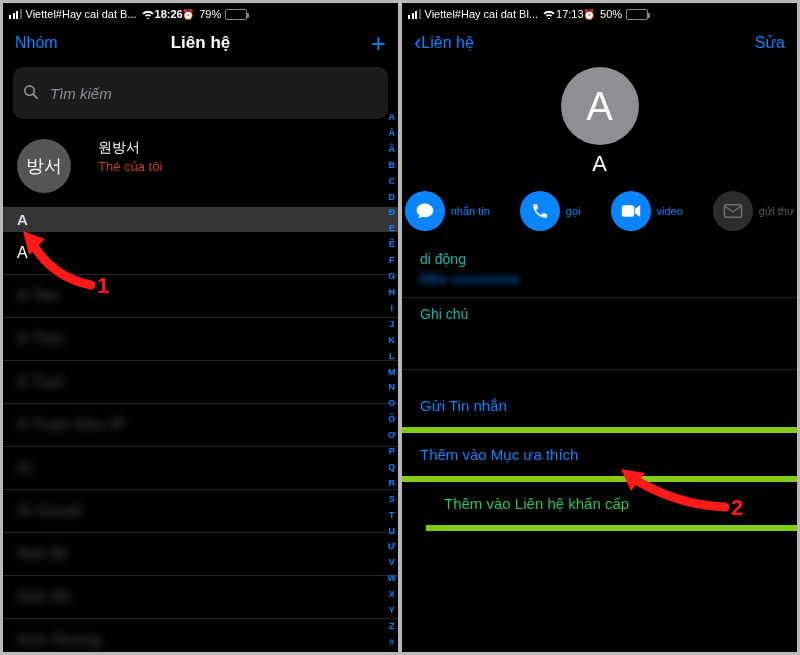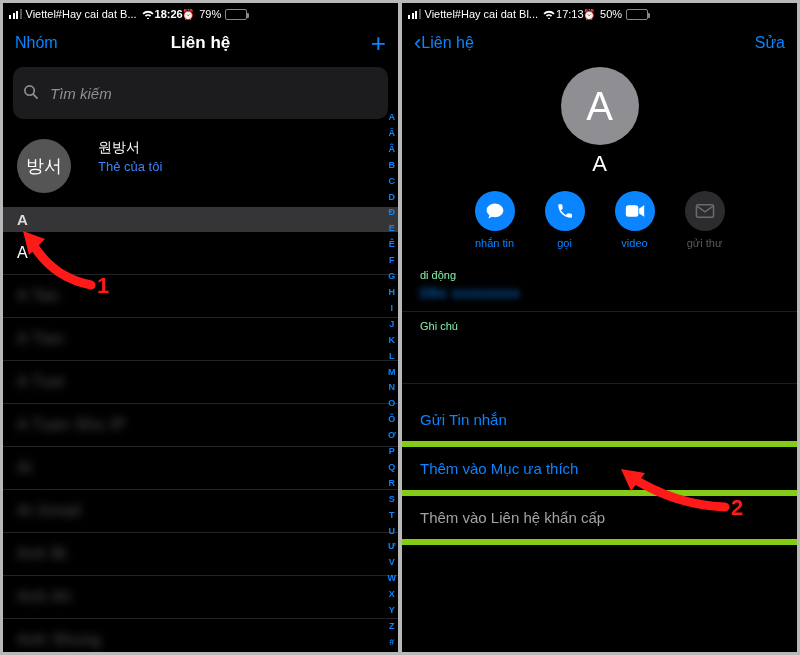--- a/index.html
+++ b/index.html
@@ -59,21 +59,21 @@
   
   .mycard {
     display:flex; align-items:flex-start; gap:27px; padding:10px 14px 14px;
   }
   .avatar-lg {
     width:54px; height:54px; border-radius:50%; background:#555;
     display:flex; align-items:center; justify-content:center;
     color:#fff; font-size:18px; font-weight:500;
   }
   .mycard .lines .name { color:#fff; font-size:14px; }
-  .mycard .lines .sub { color:#3b82f6; font-size:13px; margin-top:2px;}
+  .mycard .lines .sub { color:#c2410c; font-size:13px; margin-top:2px;}
   
   .section-hdr {
     background:#353538; color:#dcdce0; font-size:15px; font-weight:600;
     padding:4px 14px;
   }
   
   .clist { position:relative; flex:1; overflow:hidden; }
   .crow {
     height:43px; display:flex; align-items:center; padding:0 14px;
     border-bottom:1px solid #232325;
@@ -102,39 +102,39 @@
   .detail { flex:1; display:flex; flex-direction:column; }
   .bigavatar {
     width:78px; height:78px; border-radius:50%; background:#8e8e93;
     margin:4px auto 0; display:flex; align-items:center; justify-content:center;
     color:#fff; font-size:40px; font-weight:500;
   }
   .bigname { color:#fff; font-size:22px; text-align:center; margin-top:6px; }
   .actions {
     display:flex; justify-content:center; gap:30px; margin:14px 0 12px;
   }
-  .action { display:flex; flex-direction:column; align-items:center; gap:6px;}
+  .action { display:flex; flex-direction:row; align-items:center; gap:6px;}
   .action .circle {
     width:40px; height:40px; border-radius:50%; background:#0a84ff;
     display:flex; align-items:center; justify-content:center; color:#fff;
   }
   .action.disabled .circle { background:#2c2c2e; color:#5a5a5e; }
   .action .alabel { color:#0a84ff; font-size:11px; }
   .action.disabled .alabel { color:#5a5a5e; }
   
   .inforow {
     padding:8px 18px 10px; border-bottom:1px solid #1e1e20;
   }
-  .inforow .k { color:#86efac; font-size:11px; }
+  .inforow .k { color:#14b8a6; font-size:14px; }
   .inforow .v { color:#0a84ff; font-size:15px; margin-top:3px; filter:blur(3px); letter-spacing:1px; }
   .notes { min-height:72px; }
   .linkrow {
     padding:13px 18px; border-bottom:6px solid #84cc16; color:#0a84ff; font-size:15px;
   }
-  .linkrow.danger { color:#a3a3a3; }
+  .linkrow.danger { color:#22c55e;margin-left:24px; }
   .spacer { height:14px; background:#000; }
 </style>
 </head>
 <body>
 
 <div class="frame">
 
   <div class="phone">
     <div class="status-bar">
       <div class="status-left">

